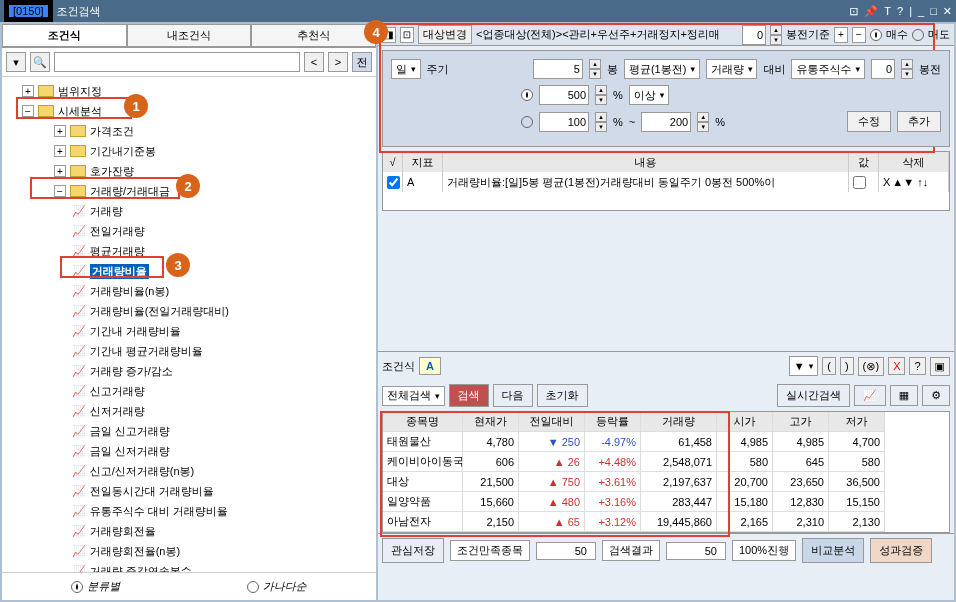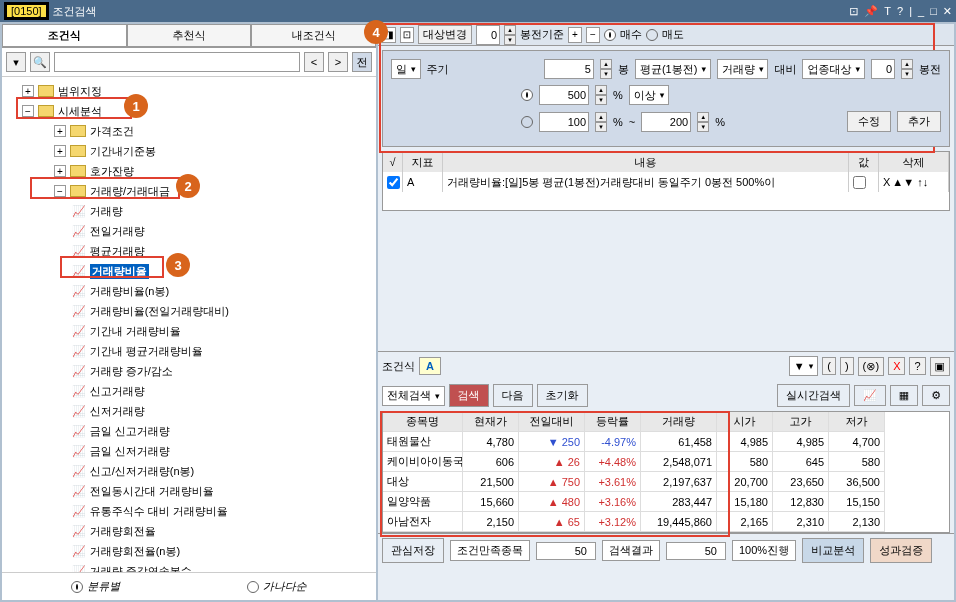--- a/index.html
+++ b/index.html
@@ -1,20 +1,20 @@
 <!DOCTYPE html>
 <html><head>
 <meta charset="utf-8">
 <style>
 * { box-sizing: border-box; margin: 0; padding: 0; font-family: "Malgun Gothic", sans-serif; font-size: 11px; }
 body { background: #f0f0f0; width: 956px; height: 602px; overflow: hidden; }
 
 .titlebar { background: #4a6a8a; color: #fff; height: 22px; display: flex; align-items: center; padding: 0 4px; }
 .titlebar .title-left { display: flex; align-items: center; gap: 4px; }
-.titlebar .title-box { background: #fde047; color: #000; padding: 0 4px; border: 3px solid #000000; }
+.titlebar .title-box { background: #3b82f6; color: #000; padding: 0 4px; border: 5px solid #000000; }
 .titlebar .title-right { margin-left: auto; display: flex; gap: 6px; }
 .titlebar .wbtn { cursor: pointer; color: #fff; }
 
 .main { display: flex; height: 580px; }
 .left { width: 378px; background: #fff; border: 2px solid #b0c0d0; display: flex; flex-direction: column; }
 .right { flex: 1; background: #e8eef5; display: flex; flex-direction: column; border: 2px solid #b0c0d0; border-left: none; }
 
 .tabs { display: flex; height: 24px; border-bottom: 1px solid #999; }
 .tab { flex: 1; display: flex; align-items: center; justify-content: center; border: 1px solid #999; background: #f5f5f5; cursor: pointer; }
 .tab.active { background: #fff; font-weight: bold; }
@@ -97,22 +97,22 @@
     <span class="wbtn">□</span>
     <span class="wbtn">✕</span>
   </div>
 </div>
 
 <div class="main">
 
   <div class="left">
     <div class="tabs">
       <div class="tab active">조건식</div>
+      <div class="tab">내조건식</div>
       <div class="tab">추천식</div>
-      <div class="tab">내조건식</div>
     </div>
     <div class="toolbar">
       <span class="btn">▾</span>
       <span class="btn">🔍</span>
       <input style="">
       <span class="btn">&lt;</span>
       <span class="btn">&gt;</span>
       <span class="btn" style="background:#d0dae8;">전</span>
     </div>
 
@@ -244,20 +244,21 @@
     </div>
   </div>
 
   <div class="right" style="position:relative;">
     <div class="marker" style="left:-14px; top:-4px; z-index:20;">4</div>
 
     <div class="r-toolbar">
       <span class="sm">◨</span>
       <span class="sm">⊡</span>
       <span class="btn2" style="padding:1px 4px;">대상변경</span>
+      <span style="flex:1; overflow:hidden; white-space:nowrap;">&lt;업종대상(전체)&gt;&lt;관리+우선주+거래정지+정리매</span>
       <input class="num-input" style="width: 24px;" value="0">
       <span class="spin">
           <span>▴</span>
           <span>▾</span>
         </span>
       <span>봉전기준</span>
       <span class="sm">+</span>
       <span class="sm">−</span>
       <div class="radio">
           <span class="circ sel"></span>
@@ -278,21 +279,21 @@
           <span style="flex:1;"></span>
           <input class="num-input" value="5" style="">
           <span class="spin">
               <span>▴</span>
               <span>▾</span>
             </span>
           <span>봉</span>
           <span class="sel drop">평균(1봉전)</span>
           <span class="sel drop">거래량</span>
           <span>대비</span>
-          <span class="sel drop">업종대상</span>
+          <span class="sel drop">유통주식수</span>
           <input class="num-input" style="width: 24px;" value="0">
           <span class="spin">
               <span>▴</span>
               <span>▾</span>
             </span>
           <span>봉전</span>
         </div>
         <div class="cond-row" style="padding-left:130px;">
           <div class="radio">
               <span class="circ sel"></span>

